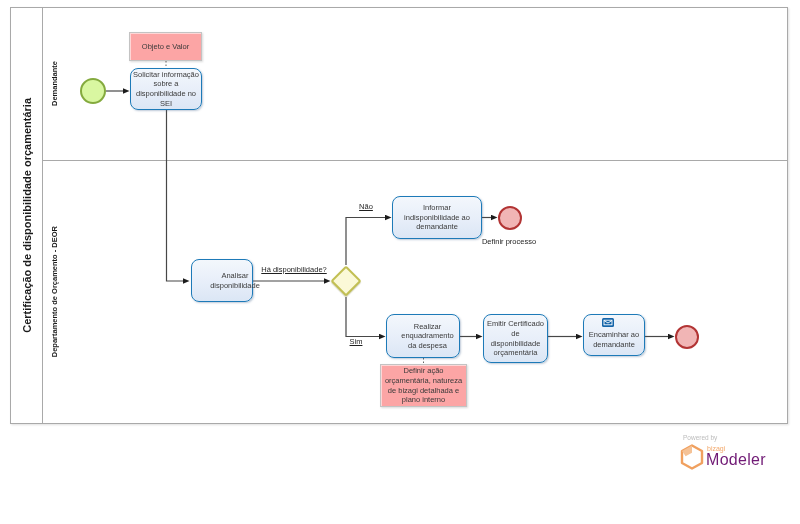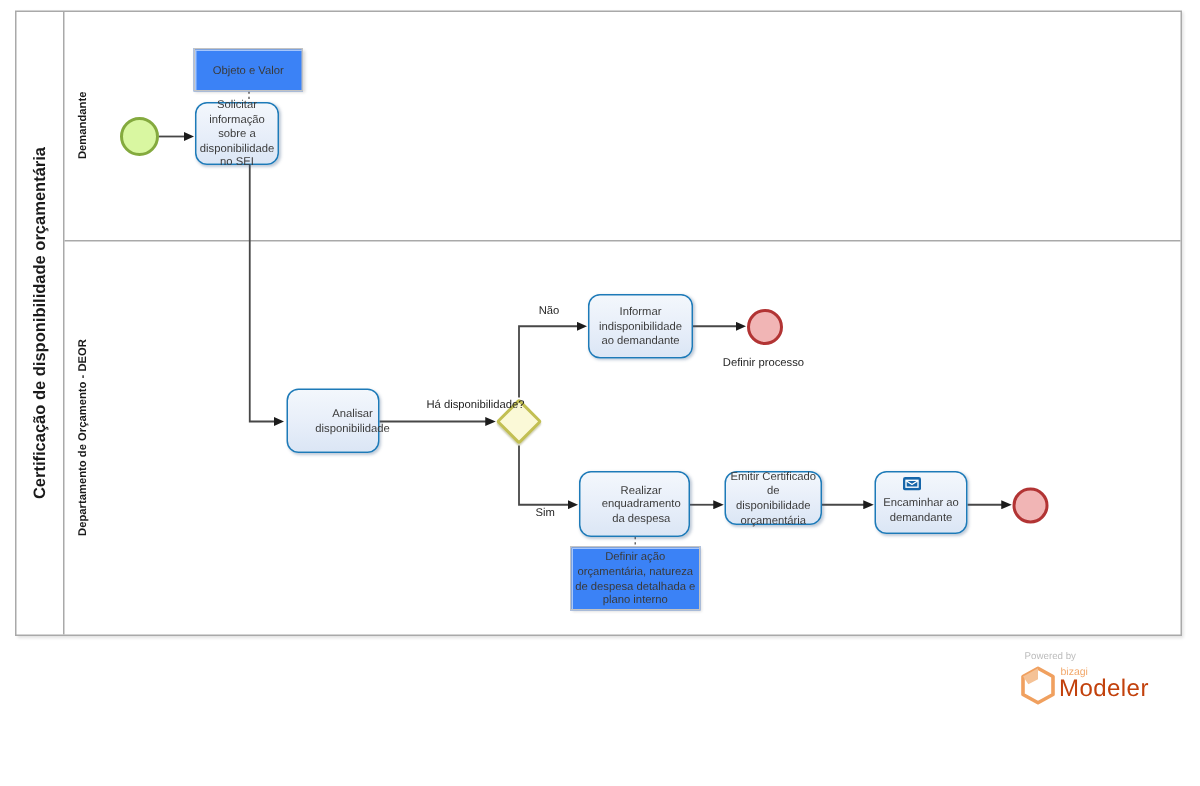--- a/index.html
+++ b/index.html
@@ -29,36 +29,36 @@
         background:linear-gradient(180deg,#f3f7fc 0%,#e7eef9 55%,#dbe6f5 100%);
         display:flex;align-items:center;justify-content:center;text-align:center;
         font-size:7.5px;line-height:1.27;color:#3b3b3b;padding:2px;
         box-shadow:1px 1px 2px rgba(70,100,140,.35);}
   .event{position:absolute;border-radius:50%;box-sizing:border-box;}
   .start{background:#d9f7a1;border:2px solid #84aa3e;}
   .end{background:#f1b5b5;border:2.6px solid #b23434;}
   .gateway{position:absolute;width:22px;height:22px;transform:rotate(45deg);
         background:#fbf9d7;border:2px solid #c2bf53;border-radius:2px;box-sizing:border-box;
         box-shadow:1px 1px 1px rgba(130,130,60,.35);}
-  .annotation{position:absolute;box-sizing:border-box;background:#3b82f6;border:1px solid #c3c3c3;
+  .annotation{position:absolute;box-sizing:border-box;background:#fca5a5;border:1px solid #c3c3c3;
         box-shadow:inset 1px 1px 0 rgba(255,255,255,.55),1px 1px 2px rgba(0,0,0,.15);
         display:flex;align-items:center;justify-content:center;text-align:center;
         font-size:7.5px;line-height:1.3;color:#3a3a3a;padding:2px;}
-  .flow-label{position:absolute;font-size:7.5px;color:#1f1f1f;text-align:center;}
+  .flow-label{position:absolute;font-size:7.5px;color:#1f1f1f;text-align:center;text-decoration:underline;}
   .event-label{position:absolute;font-size:7.5px;color:#1f1f1f;text-align:center;}
   #send-icon{position:absolute;left:18px;top:3px;}
 
   
   #branding{position:absolute;left:680px;top:434px;width:110px;}
   #powered-by{font-size:6.5px;color:#bcbcbc;margin-left:3px;}
   #brand-row{position:relative;margin-top:3px;height:28px;}
   #brand-hex{position:absolute;left:0;top:0;}
   #brand-name{position:absolute;left:27px;top:1px;font-size:7px;color:#f2a86b;}
   #brand-product{position:absolute;left:26px;top:7px;font-size:16px;font-weight:400;
-        letter-spacing:.3px;color:#c2410c;}
+        letter-spacing:.3px;color:#701a75;}
 </style>
 </head>
 <body>
 
 <div id="canvas">
 
   <div id="pool">
     <div id="pool-title-band">
       <span class="vtext pool-title">Certificação de disponibilidade orçamentária</span>
     </div>
@@ -96,62 +96,62 @@
       <path d="M423.5 358 V363.5"></path>
     </g>
   </svg>
 
   <div class="annotation" style="left:129px;top:32px;width:73px;height:29px;">
     <span>Objeto e Valor</span>
   </div>
 
   <div class="event start" style="left:80px;top:78px;width:26px;height:26px;"></div>
 
-  <div class="task" style="left:130px;top:68px;width:56px;height:42px;">
+  <div class="task" style="left:130px;top:68px;width:72px;height:42px;">
     <span>Solicitar informação sobre a disponibilidade no SEI</span>
   </div>
 
   <div class="task" style="left:191px;top:259px;width:62px;height:43px;padding-left:28px;">
     <span>Analisar disponibilidade</span>
   </div>
 
   <div class="gateway" style="left:335px;top:270px;"></div>
 
-  <div class="flow-label" style="left:256px;top:265px;width:76px;margin-left:23px;">Há disponibilidade?</div>
+  <div class="flow-label" style="left:256px;top:265px;width:76px;">Há disponibilidade?</div>
   <div class="flow-label" style="left:352px;top:202px;width:28px;">Não</div>
-  <div class="flow-label" style="left:342px;top:337px;width:28px;text-align:right;">Sim</div>
+  <div class="flow-label" style="left:342px;top:337px;width:28px;">Sim</div>
 
-  <div class="task" style="left:392px;top:196px;width:70px;height:43px;">
+  <div class="task" style="left:392px;top:196px;width:90px;height:43px;">
     <span>Informar indisponibilidade ao demandante</span>
   </div>
 
   <div class="event end" style="left:498px;top:206px;width:24px;height:24px;"></div>
   <div class="event-label" style="left:469px;top:237px;width:80px;">Definir processo</div>
 
   <div class="task" style="left:386px;top:314px;width:74px;height:44px;padding-left:11px;">
     <span>Realizar enquadramento da despesa</span>
   </div>
 
-  <div class="task" style="left:483px;top:314px;width:65px;height:36px;">
+  <div class="task" style="left:483px;top:314px;width:65px;height:49px;">
     <span>Emitir Certificado de disponibilidade orçamentária</span>
   </div>
 
   <div class="task" style="left:583px;top:314px;width:62px;height:42px;padding-top:11px;">
     <svg id="send-icon" width="12" height="9" viewBox="0 0 12 9">
       <rect x="0" y="0" width="12" height="9" rx="1.5" fill="#1565a9"></rect>
       <rect x="2" y="2.2" width="8" height="4.6" fill="none" stroke="#ffffff" stroke-width="0.9"></rect>
       <path d="M2 2.5 L6 5 L10 2.5" fill="none" stroke="#ffffff" stroke-width="0.9"></path>
     </svg>
     <span>Encaminhar ao demandante</span>
   </div>
 
   <div class="event end" style="left:675px;top:325px;width:24px;height:24px;"></div>
 
   <div class="annotation" style="left:380px;top:364px;width:87px;height:43px;">
-    <span>Definir ação orçamentária, natureza de despesa detalhada e plano interno</span>
+    <span>Definir ação orçamentária, natureza de bizagi detalhada e plano interno</span>
   </div>
 
   <div id="branding">
     <div id="powered-by">Powered by</div>
     <div id="brand-row">
       <svg id="brand-hex" width="24" height="26" viewBox="0 0 24 26">
         <path d="M12 1.5 L22 7 V19 L12 24.5 L2 19 V7 Z" fill="none" stroke="#f0a05f" stroke-width="2.4" stroke-linejoin="round"></path>
         <path d="M2 7 L12 1.5 L12 8.8 L5.6 12.2 Z" fill="#f5c296"></path>
       </svg>
       <span id="brand-name">bizagi</span>

